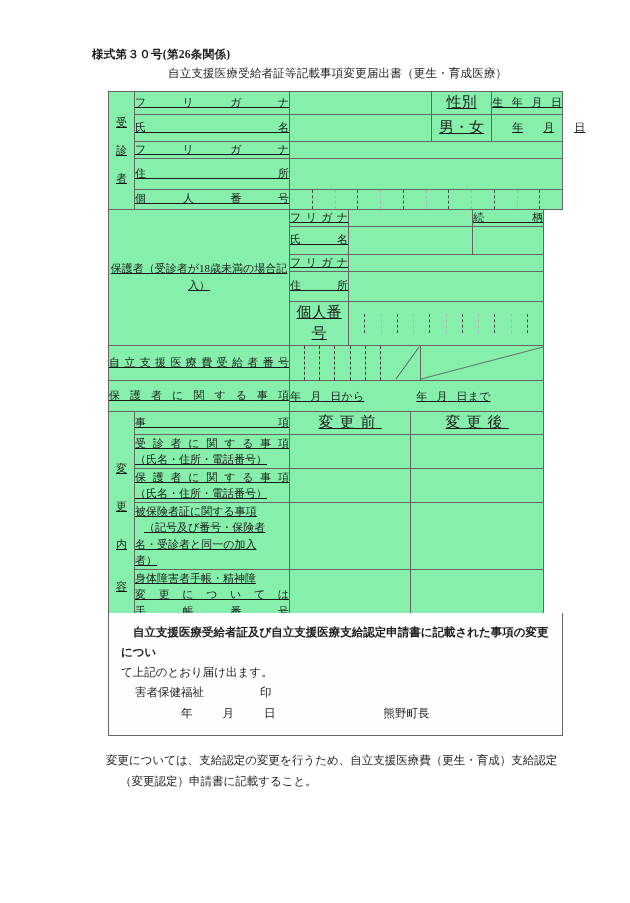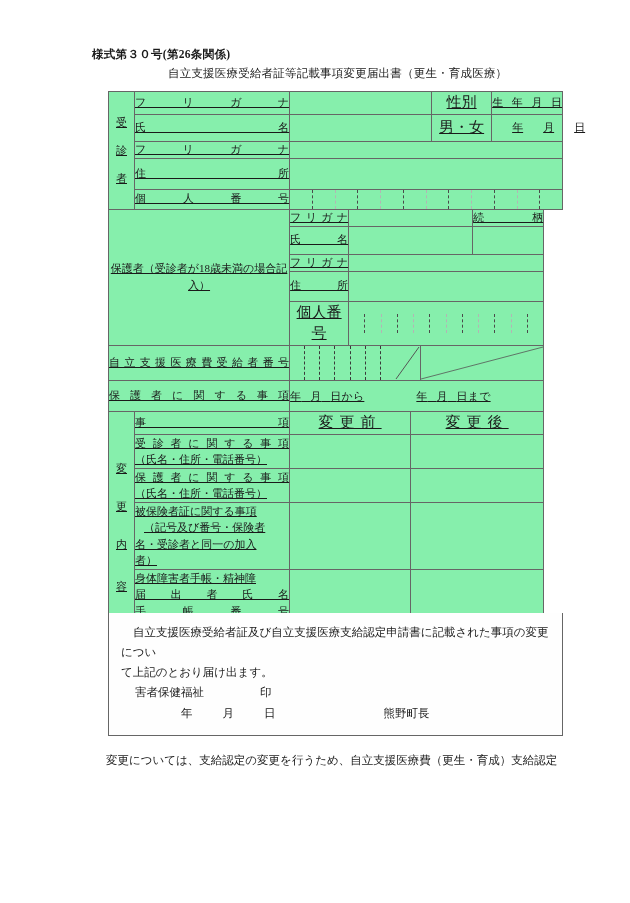--- a/index.html
+++ b/index.html
@@ -186,21 +186,21 @@
     width: 455px;
     border: 1px solid #666;
     border-top: 0;
     box-sizing: border-box;
     padding: 9px 12px 12px 12px;
     font-size: 11.5px;
     line-height: 1.75;
     background: #fefefe;
   }
   .decl p { margin: 0; }
-  .decl .p1 { text-indent: 12px; }
+  .decl .p1 { text-indent: 12px; font-weight: bold; }
   .sig-row {
     margin-top: 4px;
     padding-left: 14px;
     white-space: nowrap;
   }
   .sig-row .seal { margin-left: 56px; }
   .date-row {
     margin-top: 2px;
     padding-left: 60px;
     white-space: nowrap;
@@ -428,21 +428,21 @@
         <span class="pline">名・受診者と同一の加入</span>
         <span class="pline">者）</span>
       </td>
       <td class="blank" colspan="6"></td>
       <td class="blank" colspan="7"></td>
     </tr>
 
     <tr>
       <td class="item-cell" colspan="7">
         <span class="pline">身体障害者手帳・精神障</span>
-        <span class="jline">届出者氏名</span>
+        <span class="jline">変更については</span>
         <span class="jline">手帳番号</span>
       </td>
       <td class="blank" colspan="6"></td>
       <td class="blank" colspan="7"></td>
     </tr>
 
     <tr>
       <td class="jlabel" colspan="8" style="height:28px">備考</td>
       <td class="blank" colspan="13"></td>
     </tr>
@@ -455,15 +455,16 @@
     <p class="sig-row">
       <span>害者保健福祉</span><span class="seal">印</span>
     </p>
     <p class="date-row">
       <span>年</span><span class="mm">月</span><span class="dd">日</span><span class="mayor">熊野町長</span>
     </p>
   </div>
 
   <div class="notes" id="notesBlock" style="top: 750px;">
     <p class="ind1">変更については、支給認定の変更を行うため、自立支援医療費（更生・育成）支給認定</p>
+    <p class="ind2">（変更認定）申請書に記載すること。</p>
   </div>
 
 </div>
 
 </body></html>

